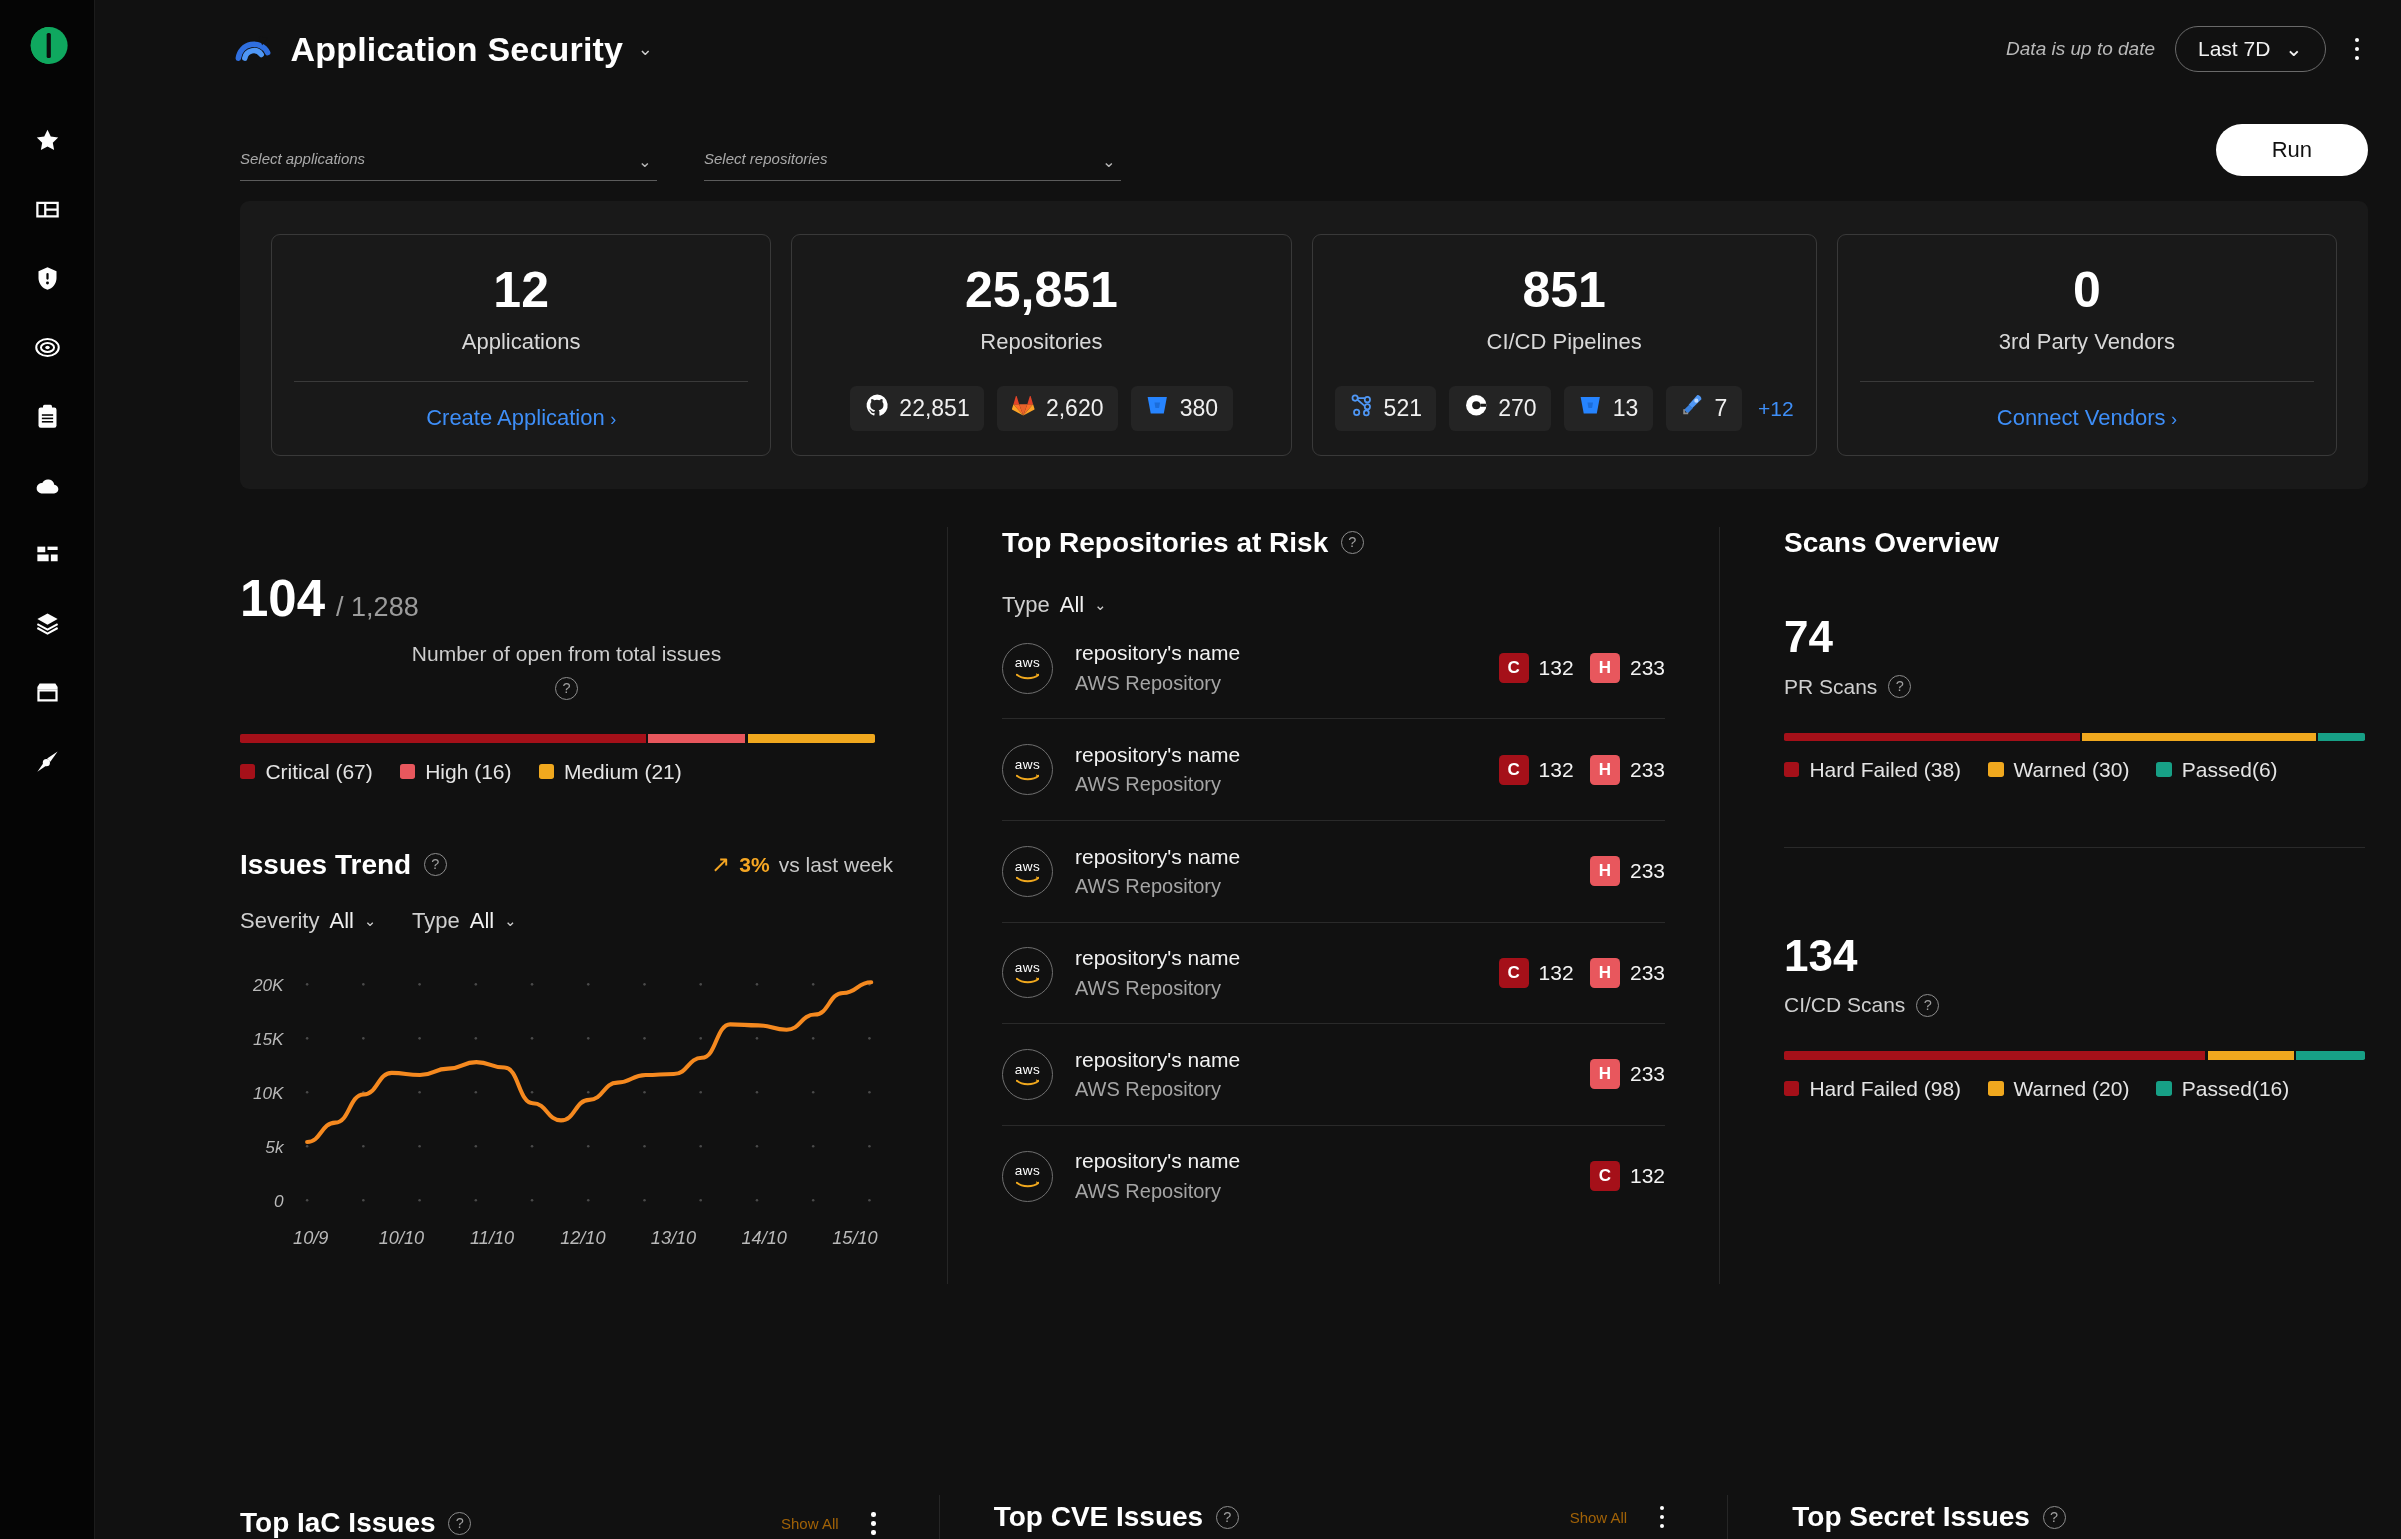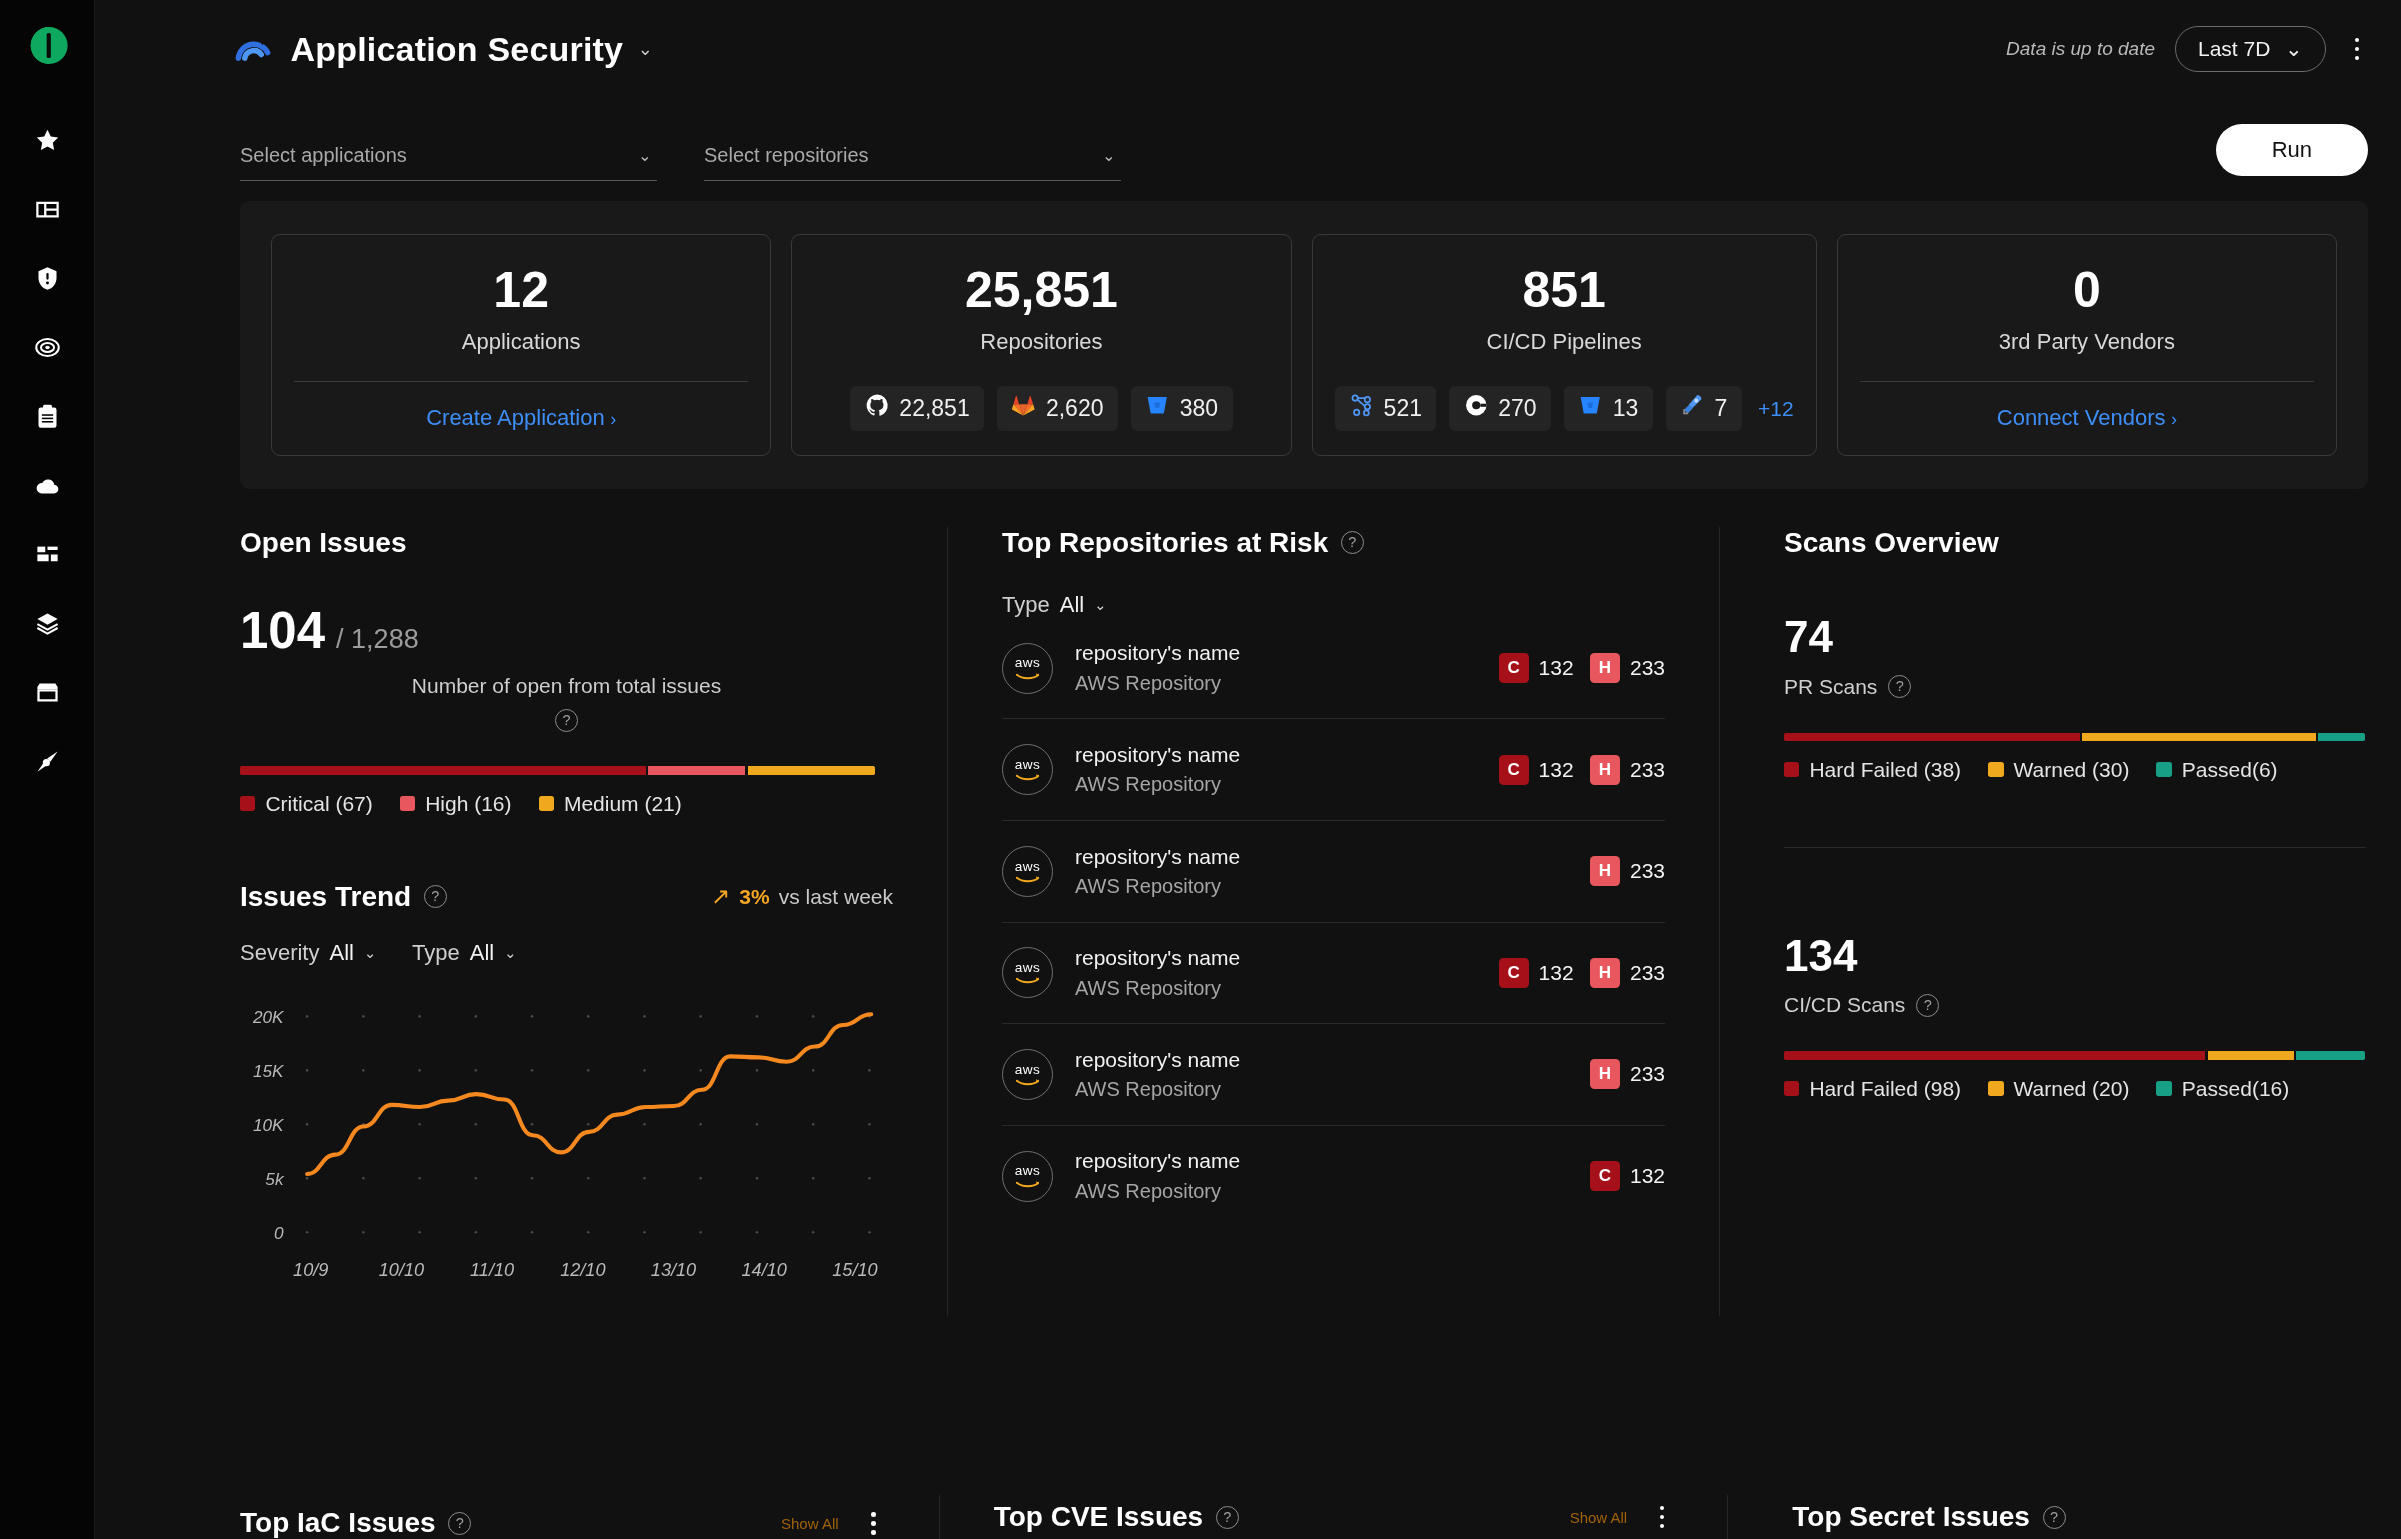--- a/index.html
+++ b/index.html
@@ -46,21 +46,21 @@
     padding: 10px 22px; font-size: 21px; color: #f2f2f2;
     display: flex; align-items: flex-end; gap: 14.5px; cursor: pointer;
   }
   .kebab { display: flex; flex-direction: column; gap: 4.5px; padding: 5.4px 9px; cursor: pointer; }
   .kebab i { width: 4.5px; height: 4.5px; background: #fff; border-radius: 50%; display: block; }
 
   
   .filterbar { display: flex; align-items: flex-end; padding: 7.3px 33px 0 145px; height: 83px; }
   .select-field { width: 417px; margin-right: 47px; position: relative; }
   .select-field .ph {
-    font-size: 20px; color: #a9a9a9;
+    font-style: italic; font-size: 15px; color: #a9a9a9;
     display: block; padding-bottom: 12.7px;
   }
   .select-field .line { height: 0.9px; background: #5c5c5c; }
   .select-field .caret { position: absolute; right: 5.4px; top: 1.8px; color: #b5b5b5; font-size: 16.3px; }
   .run-btn {
     margin-left: auto; background: #ffffff; color: #111;
     border: none; border-radius: 907px;
     font-size: 22px; font-family: inherit;
     padding: 12.7px 56px; cursor: pointer; margin-bottom: 5.4px;
   }
@@ -424,21 +424,20 @@
         <div class="kpi-sep"></div>
         <div class="kpi-link">
           <span>Connect Vendors</span><span class="arr">›</span>
         </div>
       </div>
     </div>
 
     <div class="panels">
 
       <div class="panel panel-a">
-        <div class="panel-h">Open Issues</div>
 
         <div class="big-stat">
           <span class="v">104</span>
           <span class="t">/ 1,288</span>
         </div>
         <div class="sub-line">
           <span>Number of open from total issues</span>
           <span class="qmark">?</span>
         </div>
 

